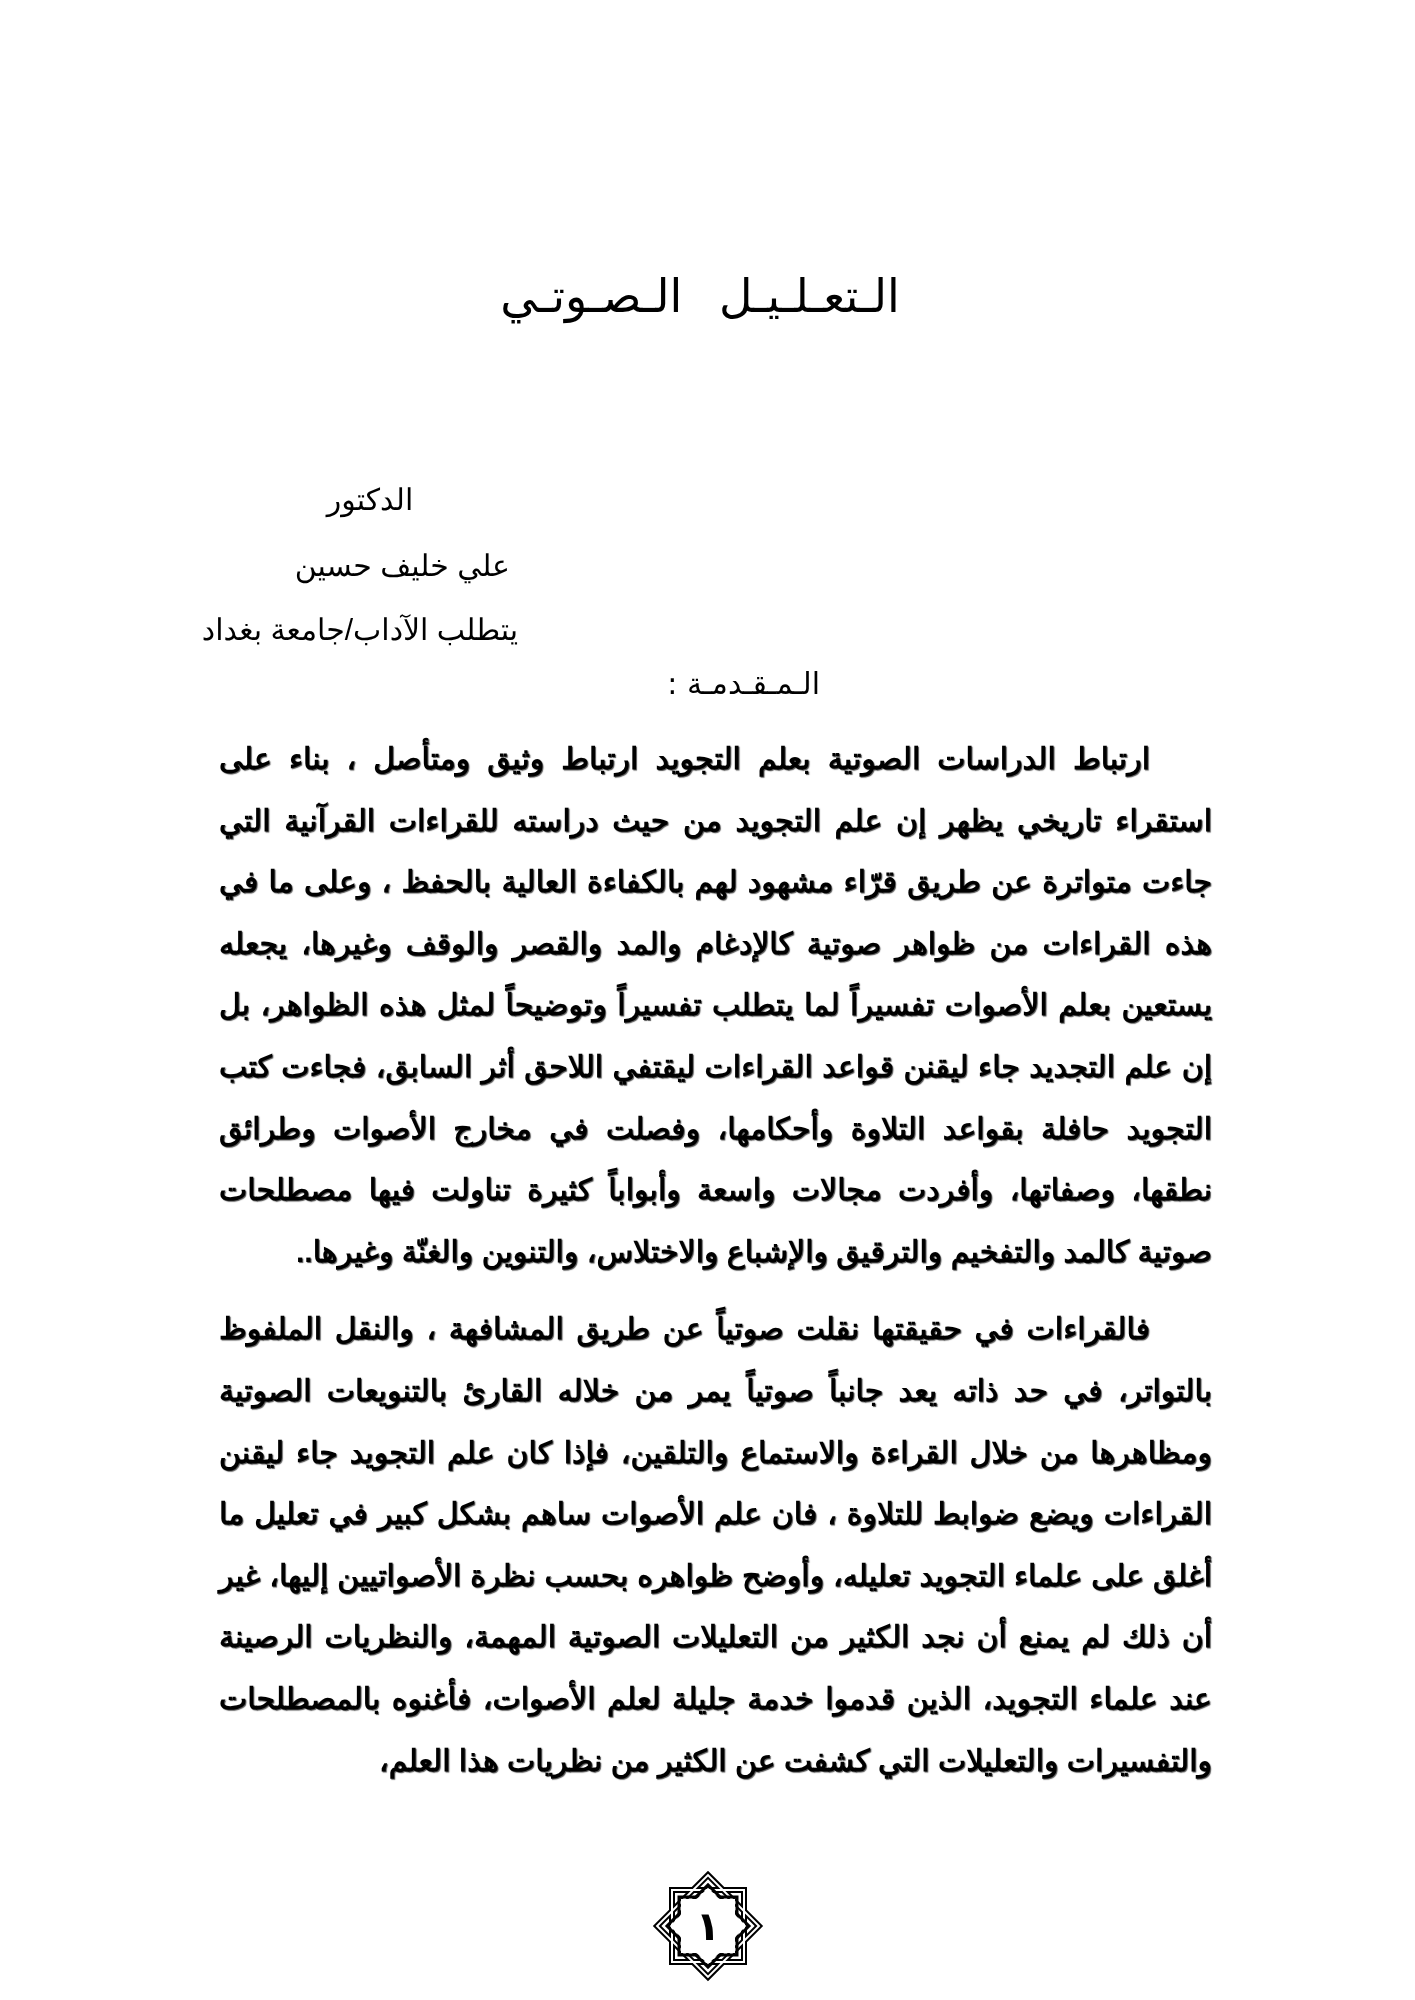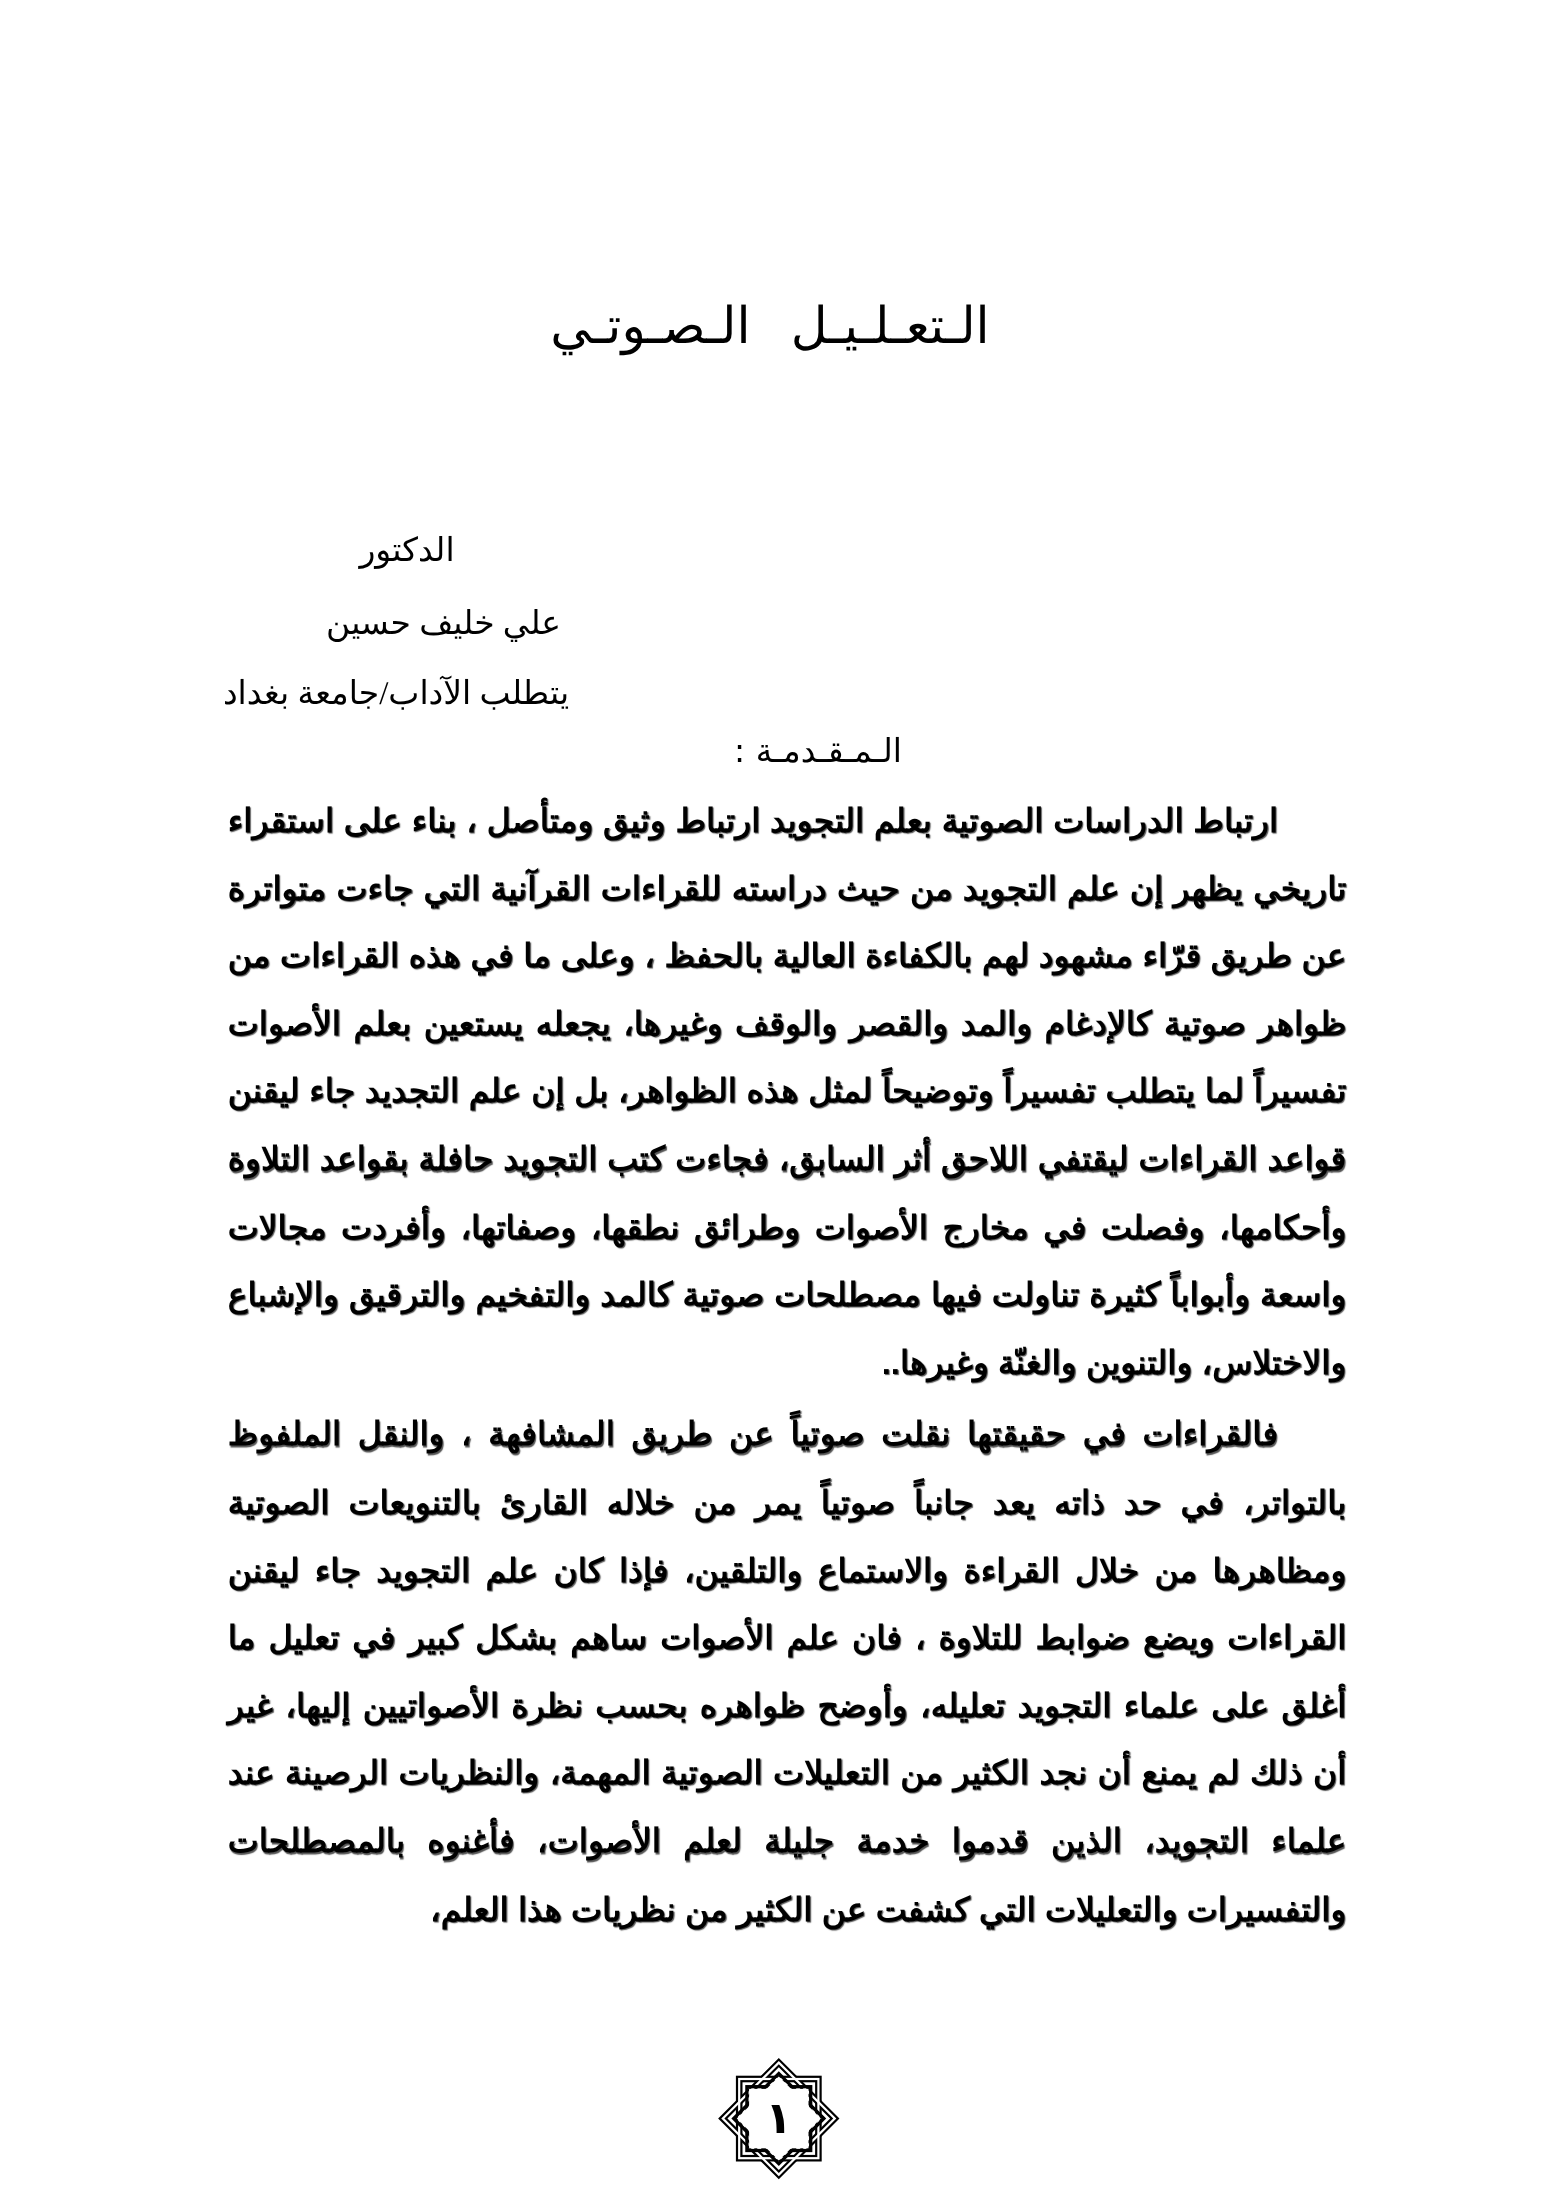--- a/index.html
+++ b/index.html
@@ -5,35 +5,35 @@
   html, body { margin: 0; padding: 0; background: #ffffff; }
   body { width: 1415px; height: 2000px; position: relative; overflow: hidden; color: #000; }
   .page { position: absolute; inset: 0; direction: rtl; }
   .title {
     position: absolute; top: 238px; left: 200px; width: 1000px;
     text-align: center; font-family: "DejaVu Sans", sans-serif;
     font-size: 46px; line-height: 58px; letter-spacing: 8px; font-weight: normal;
     word-spacing: 22px;
   }
   .title div { white-space: nowrap; margin-top: 29px; }
-  .author-block { position: absolute; font-family: Liberation Serif, serif; font-size: 30px; }
+  .author-block { position: absolute; font-family: Liberation Sans, sans-serif; font-size: 30px; }
   .author-title { position: absolute; top: 482px; left: 300px; width: 140px; text-align: center; }
   .author-name  { position: absolute; top: 548px; left: 230px; width: 280px; text-align: right; }
   .author-affil { position: absolute; top: 612px; left: 200px; width: 320px; text-align: center; }
   .section-heading {
     position: absolute; top: 666px; left: 500px; width: 320px; text-align: right;
     font-family: "DejaVu Sans", sans-serif; font-size: 30px; letter-spacing: 4px;
   }
   .body-text {
     position: absolute; top: 712px; left: 203px; width: 1025px;
     font-family: "Liberation Sans", sans-serif; font-size: 30px; font-weight: bold;
     line-height: 61.6px; text-align: justify; text-align-last: auto;
     text-shadow: 1px 1px 1px #555;
   }
-  .body-text p { margin: 4px; text-indent: 0; }
+  .body-text p { margin: 16px; text-indent: 0; }
   .body-text p.indent { text-indent: 62px; }
   .page-number {
     position: absolute; top: 1868px; left: 650px; width: 116px; height: 116px;
     direction: ltr;
   }
   .page-number svg { width: 116px; height: 116px; display: block; }
   .page-number .num {
     position: absolute; inset: 0; display: flex; align-items: center; justify-content: center;
     font-family: "DejaVu Sans", sans-serif; font-size: 40px; font-weight: bold;
   }

